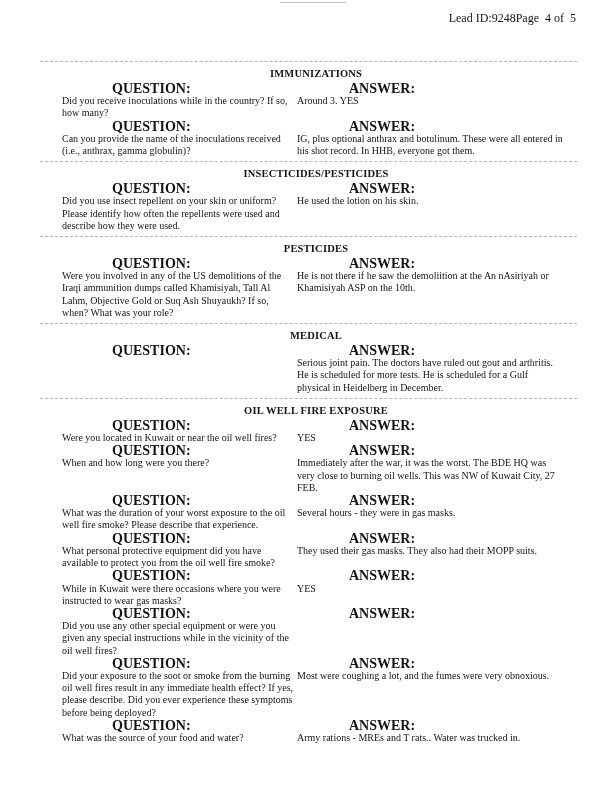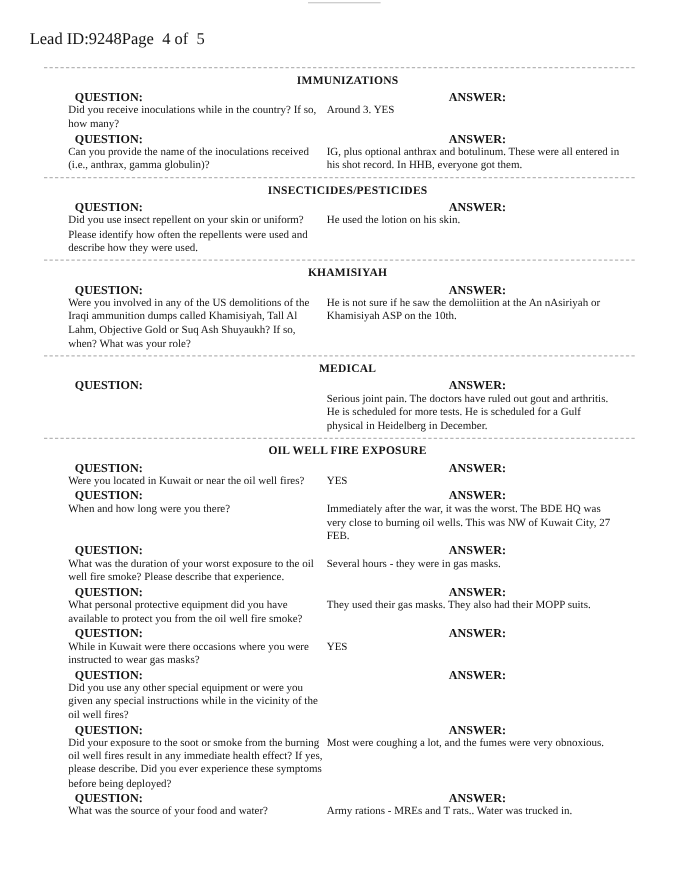--- a/index.html
+++ b/index.html
@@ -19,23 +19,22 @@
     width: 66px;
     height: 1px;
     background: #c2c2c2;
   }
   .page-header {
     position: absolute;
     top: 11px;
     left: 27px;
     right: 36px;
     display: flex;
-    justify-content: flex-start;
-    font-size: 15px;
-    margin-top: 17px;
+    justify-content: flex-end;
+    font-size: 12px;
   }
   .page-header .pre { white-space: pre; }
   .content {
     position: absolute;
     top: 57px;
     left: 54px;
     width: 523px;
   }
   .sep {
     border: none;
@@ -64,25 +63,26 @@
     box-sizing: border-box;
     padding-left: 8px;
   }
   .a-cell {
     flex: 1 1 auto;
     box-sizing: border-box;
     padding-right: 14px;
   }
   .qa-label {
     font-weight: bold;
-    font-size: 11px;
+    font-size: 14px;
     line-height: 12.2px;
+    margin-left: 44px;
   }
   .q-cell .qa-label { padding-left: 6px; }
-  .a-cell .qa-label { padding-left: 8px; text-align: center; }
+  .a-cell .qa-label { padding-left: 8px; }
   .qa-text {
     font-size: 10px;
     line-height: 12.2px;
   }
 </style>
 </head>
 <body>
 
 <div class="page">
   <div class="scan-line"></div>
@@ -126,29 +126,29 @@
             <div class="qa-text">Did you use insect repellent on your skin or uniform?  Please identify how often the repellents were used and describe how they were used.</div>
           </div>
           <div class="a-cell">
             <div class="qa-label">ANSWER:</div>
             <div class="qa-text">He used the lotion on his skin.</div>
           </div>
         </div>
       </div>
       <div class="section">
         <hr class="sep">
-        <div class="section-title">KHAMISIYAH</div>
+        <div class="section-title">PESTICIDES</div>
         <div class="qa-row">
           <div class="q-cell">
             <div class="qa-label">QUESTION:</div>
             <div class="qa-text">Were you involved in any of the US demolitions of the Iraqi ammunition dumps called Khamisiyah, Tall Al Lahm, Objective Gold or Suq Ash Shuyaukh?  If so, when?  What was your role?</div>
           </div>
           <div class="a-cell">
             <div class="qa-label">ANSWER:</div>
-            <div class="qa-text">He is not sure if he saw the demoliition at the An nAsiriyah or Khamisiyah ASP on the 10th.</div>
+            <div class="qa-text">He is not there if he saw the demoliition at the An nAsiriyah or Khamisiyah ASP on the 10th.</div>
           </div>
         </div>
       </div>
       <div class="section">
         <hr class="sep">
         <div class="section-title">MEDICAL</div>
         <div class="qa-row">
           <div class="q-cell">
             <div class="qa-label">QUESTION:</div>
           </div>

